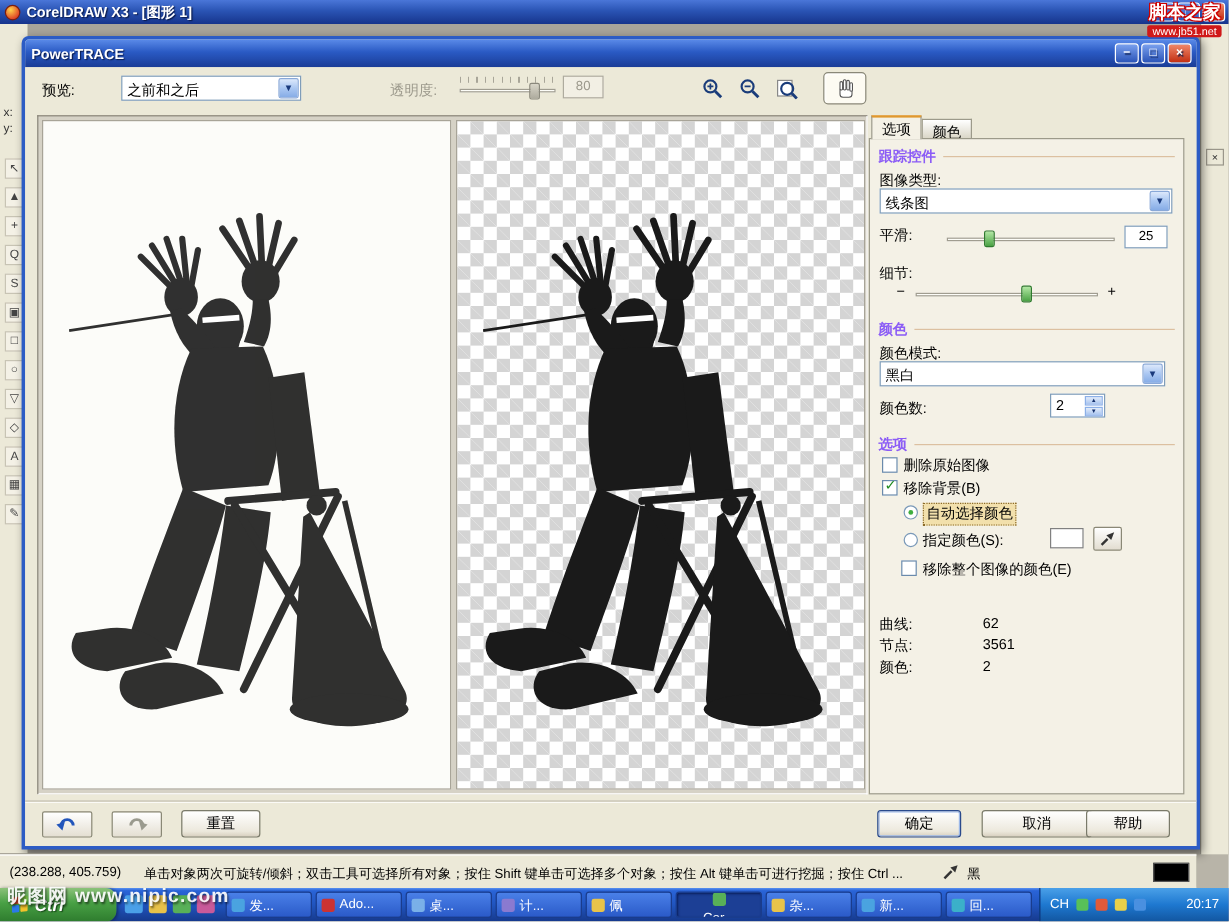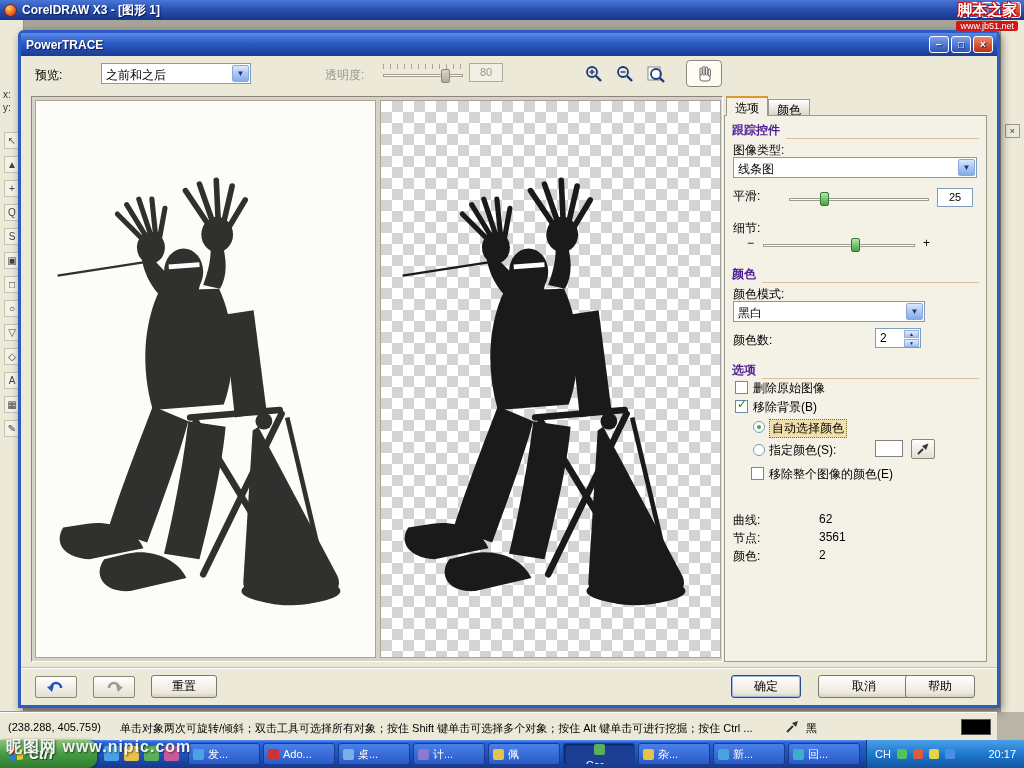--- a/index.html
+++ b/index.html
@@ -80,22 +80,22 @@
     background-position:0 0,11px 11px; background-size:22px 22px; }
   .fig { position:absolute; left:16px; top:56px; width:308px; height:478px; }
 
   
   .side-panel { position:absolute; left:703px; top:40px; width:263px; height:566px; }
   .tabs { position:absolute; top:0; left:2px; display:flex; }
   .tab { padding:2px 8px 1px; font-size:12px; border:1px solid #9c9a8a; border-bottom:none;
     background:linear-gradient(#fff,#d8d4c4); margin-top:3px; height:17px; }
   .tab.active { background:#f4f1e6; border-top:2px solid #e0982e; margin-top:0; height:20px; position:relative; z-index:3; }
   .tab-page { position:absolute; top:19px; left:0; right:0; bottom:0; border:1px solid #9c9a8a; background:#f4f1e6; }
-  .sec-head { position:absolute; left:7px; right:7px; display:flex; align-items:flex-end;
-    color:#4c1d95; font-weight:bold; font-size:12px; }
+  .sec-head { position:absolute; left:7px; right:7px; display:flex; align-items:center;
+    color:#8b5cf6; font-weight:bold; font-size:12px; }
   .sec-head .rule { flex:1; height:1px; background:#dcc0a0; margin-left:6px; }
   .pl { position:absolute; font-size:12px; }
   .cb { position:absolute; width:13px; height:13px; background:#fff; border:1px solid #6a8aac; }
   .cb .mark { position:absolute; top:-4px; left:1px; font-size:12px; font-weight:bold; color:#1e8a1e; }
   .rb { position:absolute; width:12px; height:12px; border-radius:50%; background:#fff; border:1px solid #7a99b8; }
   .rb.sel::after { content:""; position:absolute; inset:3px; border-radius:50%; background:#3fae3f; }
   .focus-hl { background:#f2e0ac; border:1px dotted #8a6a2a; padding:0 2px; }
   .spin { position:absolute; width:46px; height:20px; border:1px solid #7f9db9; background:#fff; font-size:12px; }
   .spin .v { position:absolute; left:4px; top:2px; }
   .spin .btns { position:absolute; right:1px; top:1px; bottom:1px; width:15px; display:flex; flex-direction:column; gap:1px; }
@@ -338,21 +338,21 @@
             <div class="track" style="left:0;top:8px;width:152px"></div>
             <div class="thumb" style="left:88px;top:2px"></div>
           </div>
           <span class="pl" style="left:198px;top:120px">+</span>
 
           <div class="sec-head" style="top:150px">
             <span>颜色</span>
               <span class="rule"></span>
           </div>
           <span class="pl" style="left:8px;top:170px">颜色模式:</span>
-          <div class="combo" style="left:8px;top:185px;width:192px">
+          <div class="combo" style="left:8px;top:185px;width:238px">
             <span class="val">黑白</span>
             <span class="drop-btn">▼</span>
           </div>
           <span class="pl" style="left:8px;top:216px">颜色数:</span>
           <div class="spin" style="left:150px;top:212px">
             <span class="v">2</span>
             <span class="btns">
               <span>▲</span>
               <span>▼</span>
             </span>

